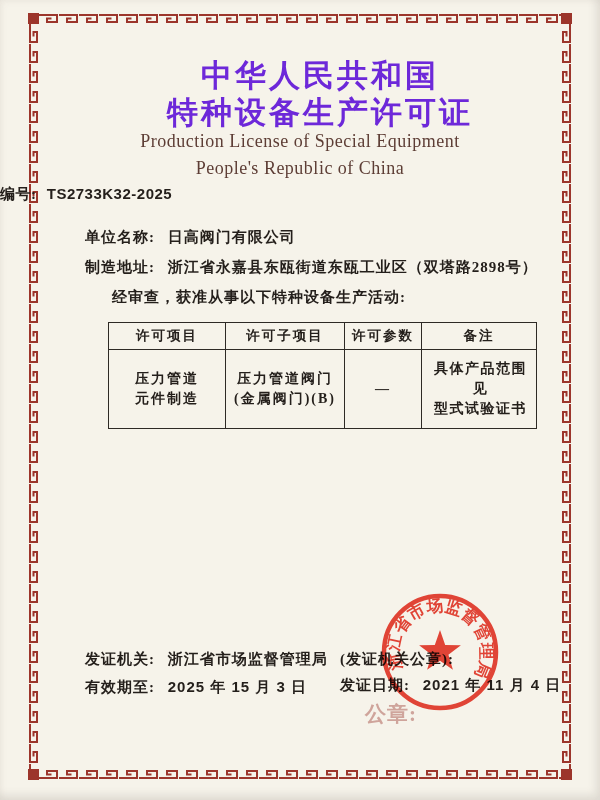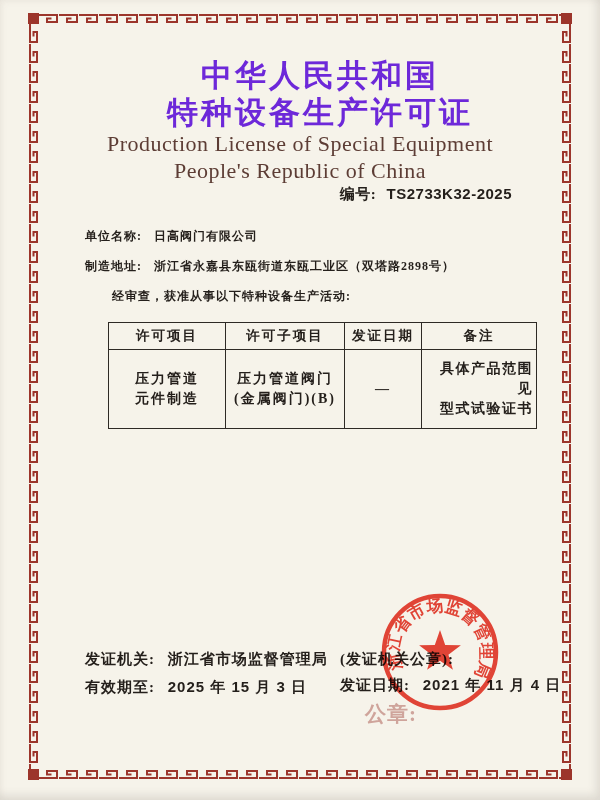--- a/index.html
+++ b/index.html
@@ -18,39 +18,39 @@
   .c-tl{left:0;top:0}.c-tr{right:0;top:0}.c-bl{left:0;bottom:0}.c-br{right:0;bottom:0}
   .strip{position:absolute;display:block}
   .strip.h{left:11px;width:522px;height:11px}
   .strip.v{top:11px;width:11px;height:745px}
   .s-top{top:0}.s-bottom{bottom:0}.s-left{left:0}.s-right{right:0}
   
   .t-cn{position:absolute;left:0;width:600px;text-align:center;color:#6d28d9;
         font-weight:bold;font-size:31px;letter-spacing:3px;white-space:nowrap;padding-left:20px;}
   .t-cn1{top:55px}.t-cn2{top:92px}
   .t-en{position:absolute;left:0;width:600px;text-align:center;color:#5d3d35;
-        font-size:22px;letter-spacing:.5px;white-space:nowrap;}
+        font-size:18px;letter-spacing:.5px;white-space:nowrap;}
   .t-en1{top:131px}.t-en2{top:158px}
-  .license-no{position:absolute;top:185px;left:0;width:512px;text-align:right;
+  .license-no{position:absolute;top:185px;left:0;width:512px;
         font-size:15px;color:#241f1b;font-weight:bold;letter-spacing:.5px;}
   
-  .line{position:absolute;left:85px;font-size:12px;color:#241f1b;font-weight:bold;
+  .line{position:absolute;left:85px;font-size:15px;color:#241f1b;font-weight:bold;
         letter-spacing:1px;white-space:nowrap;}
   .l-company{top:228px}
   .l-address{top:258px}
   .l-review{top:288px;left:112px}
   .lbl{margin-right:8px}
   
   table.lic{position:absolute;left:108px;top:322px;width:400px;border-collapse:collapse;
         table-layout:fixed;font-size:14px;color:#241f1b;}
   table.lic td,table.lic th{border:1.6px solid #2e2a25;text-align:center;vertical-align:middle;
         font-weight:bold;letter-spacing:2px;white-space:pre-line;line-height:20px;padding:2px 3px;}
   table.lic th{height:22px;font-size:13.5px;border-radius:13px;}
   table.lic td{height:74px;}
-  table.lic td.remark{text-align:right;padding-left:6px;letter-spacing:1.5px;}
+  table.lic td.remark{text-align:center;padding-left:6px;letter-spacing:1.5px;}
   
   .f-line{position:absolute;font-size:15px;color:#241f1b;font-weight:bold;
         letter-spacing:1px;white-space:nowrap;}
   .f-issuer{left:85px;top:650px}
   .f-valid{left:85px;top:678px}
   .f-sealnote{left:340px;top:650px}
   .f-issuedate{left:340px;top:676px}
   .f-caption{left:365px;top:700px;color:#cfa49b;font-weight:bold;font-size:21px;}
   .num{font-family:"Liberation Sans","DejaVu Sans",sans-serif;}
   
@@ -119,21 +119,21 @@
   <span class="lbl">制造地址:</span>
   <span>浙江省永嘉县东瓯街道东瓯工业区（双塔路2898号）</span>
 </div>
 <div class="line l-review">经审查，获准从事以下特种设备生产活动:</div>
 
 <table class="lic">
   <tbody>
       <tr>
     <th style="width:110px">许可项目</th>
     <th style="width:112px">许可子项目</th>
-    <th style="width:70px">发证日期</th>
+    <th style="width:70px">许可参数</th>
     <th style="width:108px">备注</th>
   </tr>
   <tr>
     <td>压力管道
 元件制造</td>
     <td>压力管道阀门
 (金属阀门)(B)</td>
     <td>—</td>
     <td class="remark">具体产品范围见
 型式试验证书</td>

